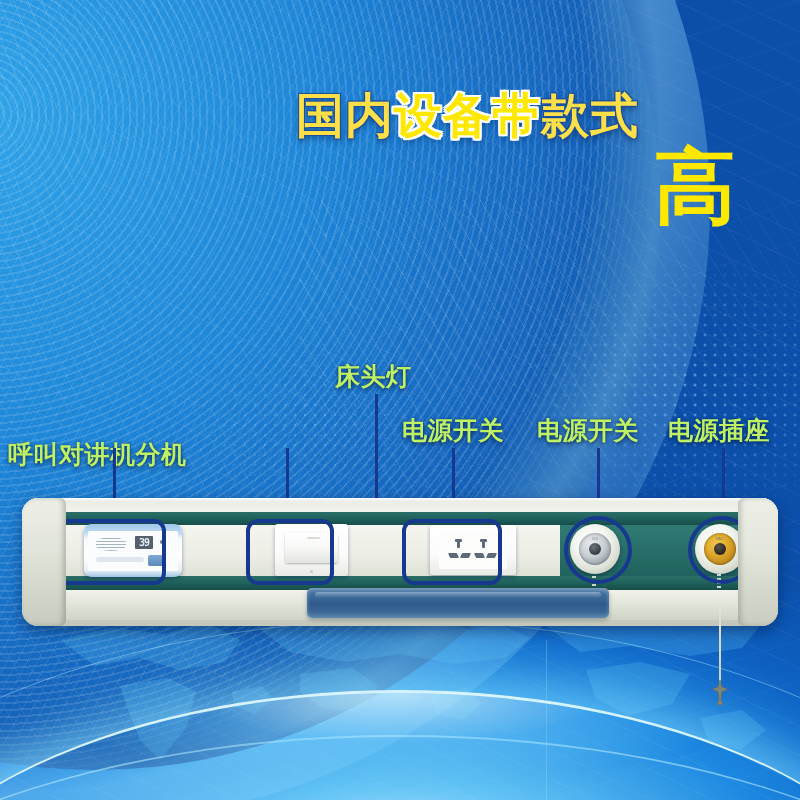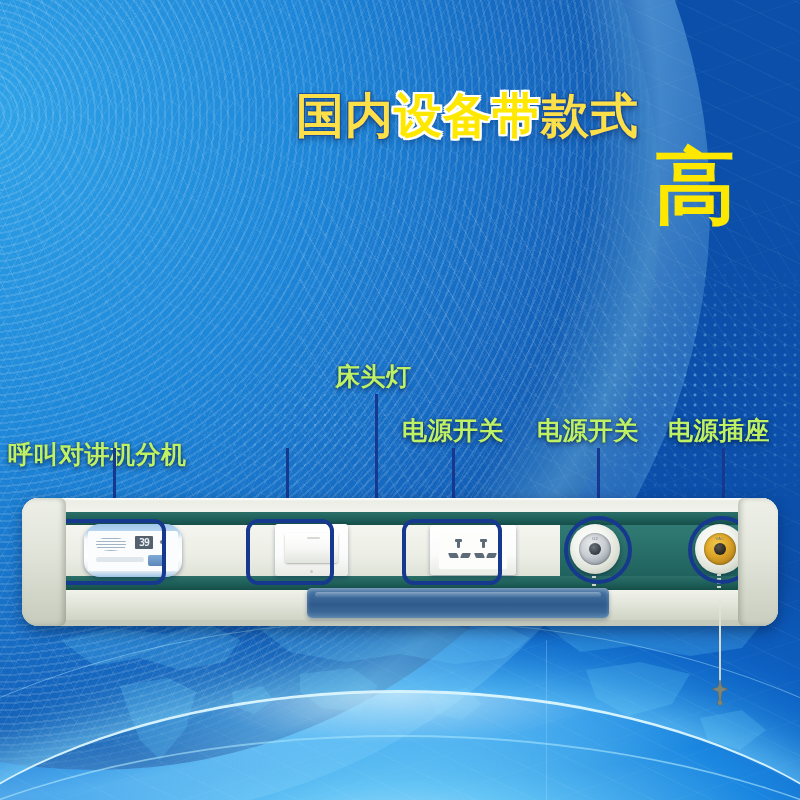--- a/index.html
+++ b/index.html
@@ -203,21 +203,21 @@
     background:linear-gradient(180deg,#4f7ba8 0%,#3f6d9e 20%,#2f5b8c 55%,#3a6796 80%,#5b86ae 100%);
     box-shadow:inset 0 2px 4px rgba(255,255,255,.3), 0 2px 4px rgba(0,20,50,.3);
   }
   .rail-shine{
     position:absolute;left:8px;top:4px;right:8px;height:6px;border-radius:4px;
     background:linear-gradient(180deg,rgba(255,255,255,.35),rgba(255,255,255,0));
   }
 
   
   .intercom{
-    position:absolute;left:62px;top:26px;width:98px;height:53px;border-radius:16px;
+    position:absolute;left:62px;top:26px;width:98px;height:53px;border-radius:8px;
     background:linear-gradient(180deg,#9fc6ea 0%,#bcd9f2 16%,#f7f9fb 28%,#ffffff 62%,#e7edf3 88%,#9dc3e6 100%);
     box-shadow:0 2px 4px rgba(0,30,70,.4);
   }
   .ic-face{position:absolute;left:4px;top:7px;right:4px;bottom:6px;background:#fbfcfd;border-radius:2px;}
   .ic-grille{
     position:absolute;left:8px;top:6px;width:30px;height:14px;
     background-image:repeating-linear-gradient(0deg,#93a7bb 0 1px,rgba(0,0,0,0) 1px 3px);
     border-radius:50%/40%;opacity:.85;
   }
   .ic-lcd{

